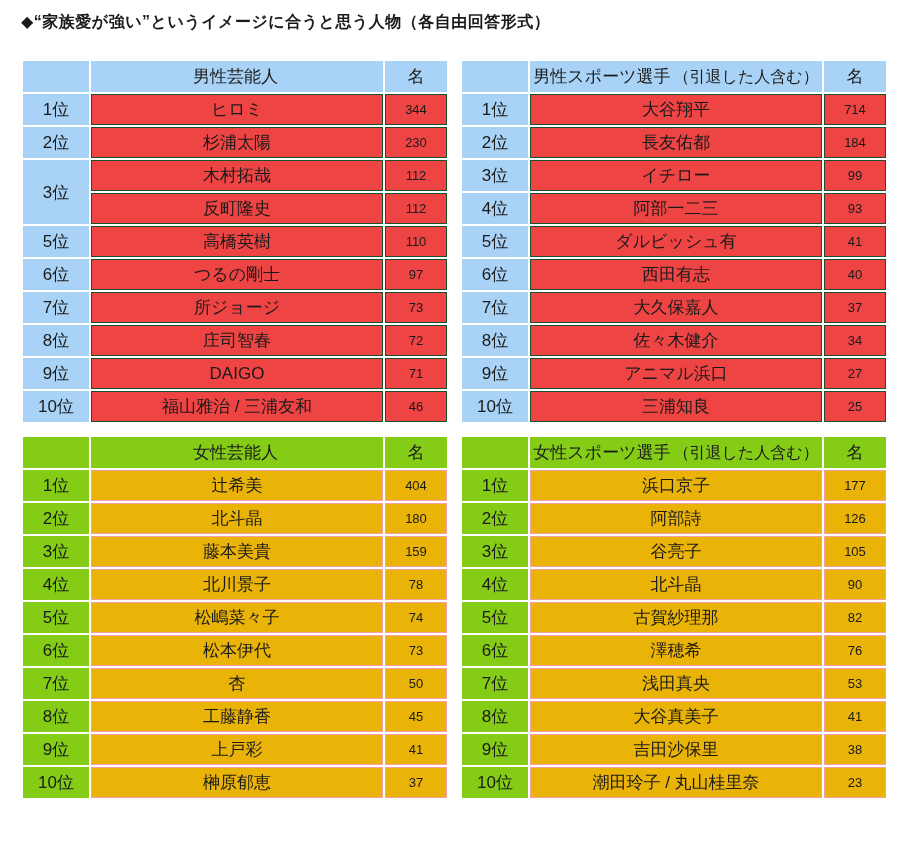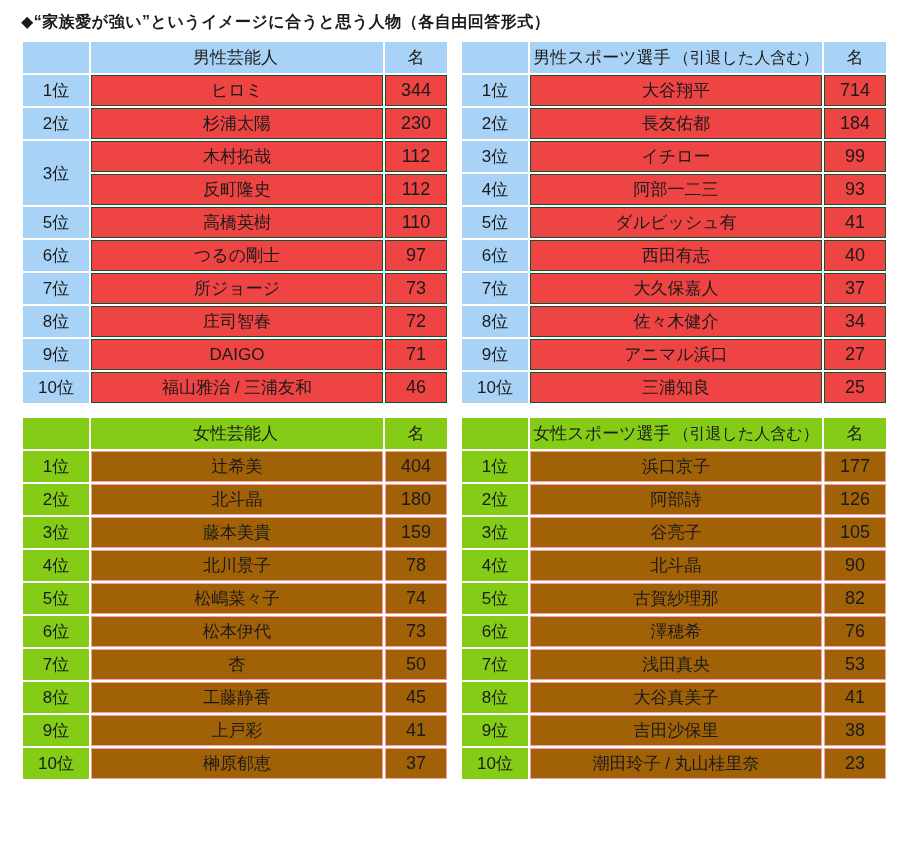--- a/index.html
+++ b/index.html
@@ -6,47 +6,47 @@
   body{
     width:900px;height:847px;background:#ffffff;
     font-family:"Liberation Sans","DejaVu Sans",sans-serif;
     color:#1a1a1a;overflow:hidden;
   }
   .titles{padding:12px 0 0 21px;}
   .title{font-size:16px;line-height:20px;margin:0;font-weight:700;letter-spacing:0.5px;}
   .subtitle{margin-top:17px;font-size:16px;line-height:20px;}
   .subtitle .sample{display:inline-block;margin-right:36px;}
   .grid{
-    margin:8px 0 0 21px;
+    margin:27px 0 0 21px;
     display:grid;
     grid-template-columns:428px 428px;
     column-gap:11px;
     row-gap:11px;
   }
   table.panel{
     border-collapse:separate;
     border-spacing:2px;
     table-layout:fixed;
     width:428px;
   }
   col.c-rank{width:66px;}
   col.c-count{width:62px;}
   td,th{
     height:31px;padding:0 2px;
     text-align:center;vertical-align:middle;
     font-size:17px;font-weight:400;
     white-space:nowrap;overflow:hidden;
     box-sizing:border-box;
   }
-  .num{font-size:18px;}
+  .num{font-size:13px;}
   .sub-note{font-size:16px;margin-left:3px;}
   .theme-blue .accent{background:#A9D3F6;}
   .theme-blue .white{background:#ef4444;border:1px solid #14532d;}
   .theme-pink .accent{background:#84cc16;text-align:center;}
-  .theme-pink .white{background:#a16207;border:1px solid #F6A0A6;}
+  .theme-pink .white{background:#eab308;border:1px solid #F6A0A6;}
 </style>
 </head>
 <body>
 
 <div class="titles">
   <p class="title">◆“家族愛が強い”というイメージに合うと思う人物（各自由回答形式）</p>
 </div>
 
 <div class="grid">
 

